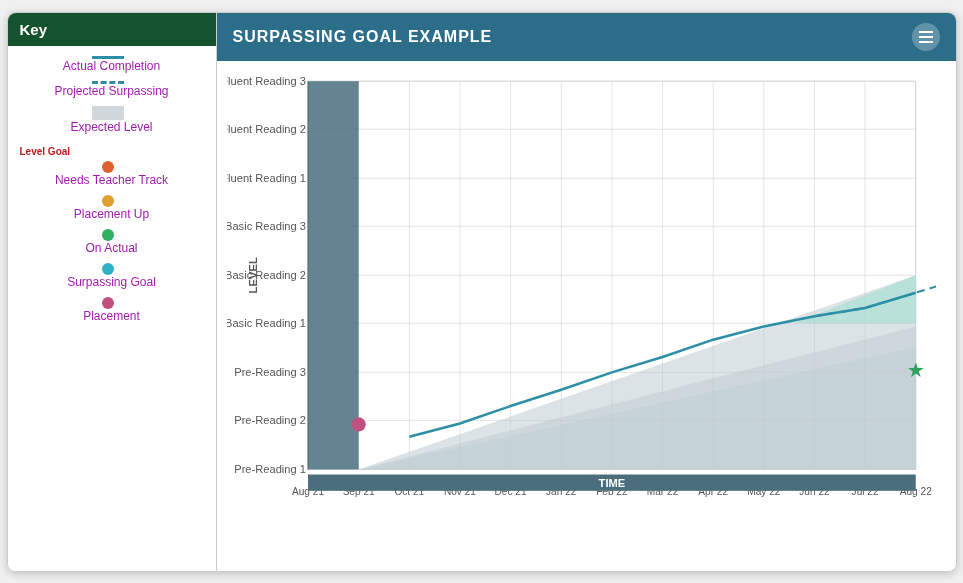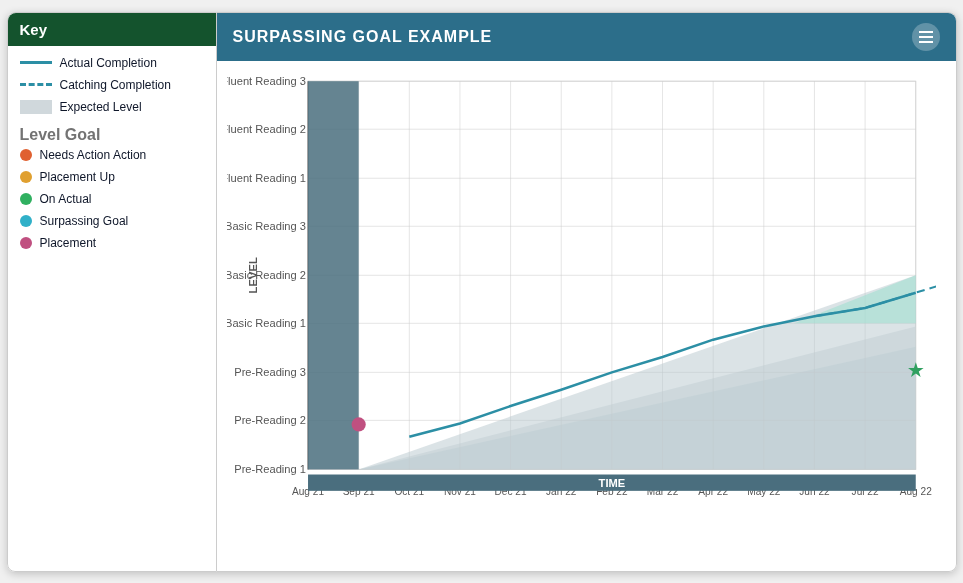--- a/index.html
+++ b/index.html
@@ -36,21 +36,22 @@
       color: #fff;
       margin: -14px -12px 10px -12px;
       padding: 8px 12px;
       border-radius: 8px 0 0 0;
     }
     .key-item {
       display: flex;
       align-items: center;
       margin-bottom: 8px;
       font-size: 12px;
-      color: #0f172a;
+      color: #a21caf;
+      flex-direction: column;
     }
     .key-line-solid {
       width: 32px;
       height: 3px;
       background: #2c8fa5;
       margin-right: 8px;
       flex-shrink: 0;
     }
     .key-line-dashed {
       width: 32px;
@@ -60,22 +61,22 @@
       flex-shrink: 0;
     }
     .key-rect-gray {
       width: 32px;
       height: 14px;
       background: #d0d8dc;
       margin-right: 8px;
       flex-shrink: 0;
     }
     .key-section-label {
-      font-size: 16px;
-      color: #737373;
+      font-size: 10px;
+      color: #b91c1c;
       font-weight: bold;
       margin: 12px 0 4px 0;
     }
     .key-dot {
       width: 12px;
       height: 12px;
       border-radius: 50%;
       margin-right: 8px;
       flex-shrink: 0;
     }
@@ -135,32 +136,32 @@
 
   <div class="key-panel">
     <div class="key-title">Key</div>
 
     <div class="key-item">
       <div class="key-line-solid"></div>
       <span>Actual Completion</span>
     </div>
     <div class="key-item">
       <div class="key-line-dashed"></div>
-      <span>Catching Completion</span>
+      <span>Projected Surpassing</span>
     </div>
     <div class="key-item">
       <div class="key-rect-gray"></div>
       <span>Expected Level</span>
     </div>
 
     <div class="key-section-label">Level Goal</div>
 
     <div class="key-item">
       <div class="key-dot" style="background:#e06030;"></div>
-      <span>Needs Action Action</span>
+      <span>Needs Teacher Track</span>
     </div>
     <div class="key-item">
       <div class="key-dot" style="background:#e0a030;"></div>
       <span>Placement Up</span>
     </div>
     <div class="key-item">
       <div class="key-dot" style="background:#30b060;"></div>
       <span>On Actual</span>
     </div>
     <div class="key-item">

